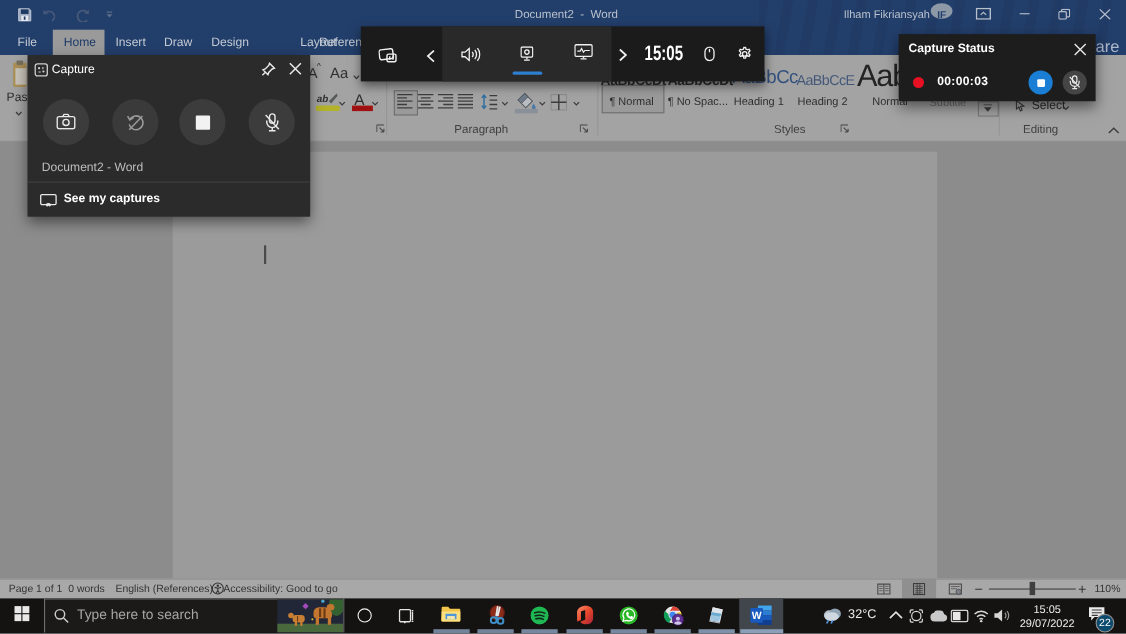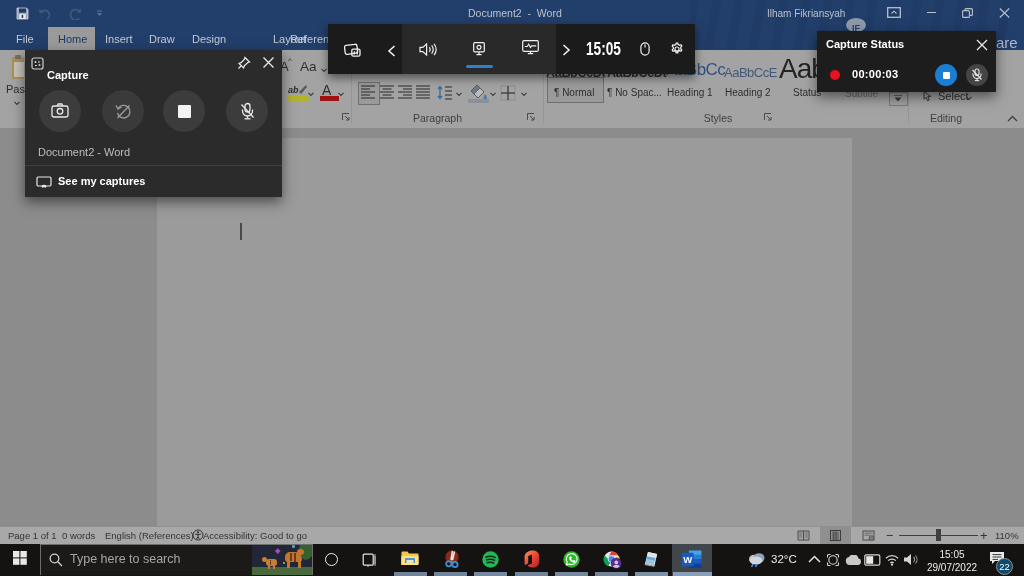--- a/index.html
+++ b/index.html
@@ -20,21 +20,21 @@
   .stxt{position:absolute;top:530px;font-size:9.5px;color:#333;}
 </style>
 </head>
 <body>
 
 <div class="abs" id="titlebar"></div>
 
 <div class="abs" style="left:690px;top:0;width:320px;height:50px;background:repeating-linear-gradient(100deg,rgba(0,0,0,0.05) 0 9px,rgba(0,0,0,0) 9px 22px);"></div>
 <div class="abs" style="left:468px;top:7px;font-size:10.5px;color:#b9c1cd;">Document2&nbsp; -&nbsp; Word</div>
 <div class="abs" style="left:767px;top:8px;font-size:10px;color:#b9c1cd;">Ilham Fikriansyah</div>
-<div class="abs" style="left:846px;top:18px;width:20px;height:14px;border-radius:50%;background:#8e99a8;color:#223e6a;font-size:9px;font-weight:bold;text-align:center;line-height:20px;">IF</div>
+<div class="abs" style="left:846px;top:3px;width:20px;height:14px;border-radius:50%;background:#8e99a8;color:#223e6a;font-size:9px;font-weight:bold;text-align:center;line-height:20px;">IF</div>
 
 <svg class="abs" style="left:16px;top:7px;" width="13" height="13" viewBox="0 0 13 13">
     <path d="M1 1 h9.5 L12 2.5 V12 H1 Z" fill="#9fabc0" stroke="#cdd4de" stroke-width="0.8"></path>
     <rect x="3" y="1.5" width="7" height="4.2" fill="#1f3a64"></rect>
     <rect x="3.4" y="7.2" width="6.2" height="4.8" fill="#e8ecf2"></rect>
     <rect x="5.6" y="8" width="1.6" height="3" fill="#1f3a64"></rect>
   </svg>
 <svg class="abs" style="left:38px;top:8px;" width="13" height="12" viewBox="0 0 13 12">
     <path d="M2.2 4.2 C4.8 1.4 9 1.8 10.8 4.6 C12.2 6.8 11.4 9.6 9.2 11" fill="none" stroke="#46587a" stroke-width="1.7"></path>
     <path d="M1 1 L1.8 5.4 L6.2 4.6 Z" fill="#46587a"></path>
@@ -200,21 +200,21 @@
 <div class="abs" style="left:547px;top:77px;width:55px;height:24px;background:#9a9a9a;border:1px solid #6f6f6f;"></div>
 <div class="abs" style="left:546px;top:66px;font-size:12.5px;font-weight:bold;color:#2f2f2f;letter-spacing:-0.3px;">AaBbCcDt</div>
 <div class="abs" style="left:607px;top:66px;font-size:12.5px;font-weight:bold;color:#2f2f2f;letter-spacing:-0.3px;">AaBbCcDt</div>
 <div class="abs" style="left:666px;top:60px;font-size:17px;color:#33517e;letter-spacing:-0.5px;">AaBbCс</div>
 <div class="abs" style="left:724px;top:65px;font-size:13px;color:#44597a;letter-spacing:-0.5px;">AaBbCcE</div>
 <div class="abs" style="left:779px;top:53px;font-size:28px;color:#242424;letter-spacing:-1px;">Aab</div>
 <div class="abs" style="left:554px;top:87px;font-size:10px;color:#2e2e2e;">¶ Normal</div>
 <div class="abs" style="left:607px;top:87px;font-size:10px;color:#2e2e2e;">¶ No Spac...</div>
 <div class="abs" style="left:667px;top:87px;font-size:10px;color:#2e2e2e;">Heading 1</div>
 <div class="abs" style="left:725px;top:87px;font-size:10px;color:#2e2e2e;">Heading 2</div>
-<div class="abs" style="left:793px;top:87px;font-size:10px;color:#2e2e2e;">Status</div>
+<div class="abs" style="left:793px;top:87px;font-size:10px;color:#2e2e2e;">Normal</div>
 <div class="abs" style="left:845px;top:88px;font-size:10px;color:#6a6a6a;">Subtitle</div>
 
 <div class="abs" style="left:889px;top:92px;width:17px;height:12px;background:#a0a0a0;border:1px solid #7a7a7a;"></div>
 <svg class="abs" style="left:894px;top:95px;" width="8" height="7" viewBox="0 0 8 7">
     <path d="M0 0 h8" stroke="#3c3c3c" stroke-width="1.2"></path>
     <path d="M0.5 2.5 h7 l-3.5 4 z" fill="#3c3c3c"></path>
   </svg>
 
 <svg class="abs" style="left:923px;top:91px;" width="9" height="11" viewBox="0 0 9 11">
     <path d="M1 0.5 L1 8.2 L3.2 6.3 L4.6 9.8 L6.2 9 L4.8 5.7 L7.8 5.4 Z" fill="none" stroke="#3a3a3a" stroke-width="1"></path>
@@ -505,21 +505,21 @@
     <path fill="none" stroke="#f0f0f0" stroke-width="2" d="M12 8.5 a3.5 3.5 0 1 0 0 7 a3.5 3.5 0 1 0 0-7 Z M10.6 2 h2.8 l0.5 2.6 a7.6 7.6 0 0 1 2.5 1.05 l2.5-0.9 l1.4 2.45 l-2 1.75 a7.6 7.6 0 0 1 0 2.7 l2 1.75 l-1.4 2.45 l-2.5-0.9 a7.6 7.6 0 0 1-2.5 1.05 l-0.5 2.6 h-2.8 l-0.5-2.6 a7.6 7.6 0 0 1-2.5-1.05 l-2.5 0.9 l-1.4-2.45 l2-1.75 a7.6 7.6 0 0 1 0-2.7 l-2-1.75 l1.4-2.45 l2.5 0.9 a7.6 7.6 0 0 1 2.5-1.05 Z"></path>
   </svg>
 
 <div class="abs" style="left:25px;top:50px;width:257px;height:147px;background:#2b2b2b;box-shadow:0 5px 12px rgba(0,0,0,.5);"></div>
 <svg class="abs" style="left:31px;top:57px;" width="13" height="13" viewBox="0 0 13 13">
     <rect x="1" y="1" width="11" height="11" rx="2" fill="none" stroke="#cfcfcf" stroke-width="1.2"></rect>
     <circle cx="4.5" cy="5" r="1" fill="#cfcfcf"></circle>
     <circle cx="8.5" cy="8" r="1" fill="#cfcfcf"></circle>
     <path d="M4 8.5 h2 M8 4 v2" stroke="#cfcfcf" stroke-width="1"></path>
   </svg>
-<div class="abs" style="left:47px;top:69px;font-size:11px;font-weight:bold;color:#fff;">Capture</div>
+<div class="abs" style="left:47px;top:57px;font-size:11px;font-weight:normal;color:#fff;">Capture</div>
 <svg class="abs" style="left:237px;top:56px;" width="14" height="14" viewBox="0 0 14 14">
     <g stroke="#e8e8e8" stroke-width="1.3" fill="none">
       <path d="M8 1.5 l4.5 4.5 l-2 0.7 l-3.2 3.2 l-0.7 2 l-4.5-4.5 l2-0.7 l3.2-3.2 z"></path>
       <line x1="4" y1="10" x2="1.5" y2="12.5"></line>
     </g>
   </svg>
 <svg class="abs" style="left:262px;top:56px;" width="13" height="13" viewBox="0 0 13 13">
     <path d="M1.5 1.5 L11.5 11.5 M11.5 1.5 L1.5 11.5" stroke="#e8e8e8" stroke-width="1.4"></path>
   </svg>
 

